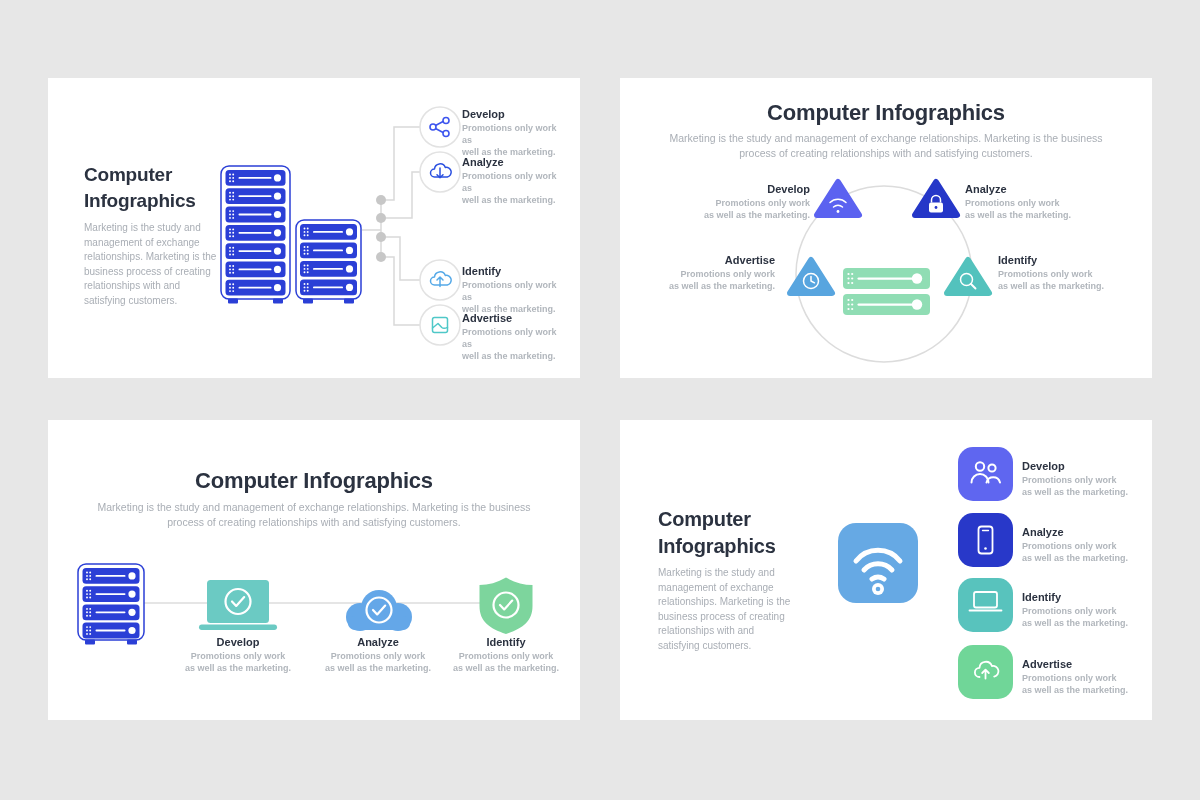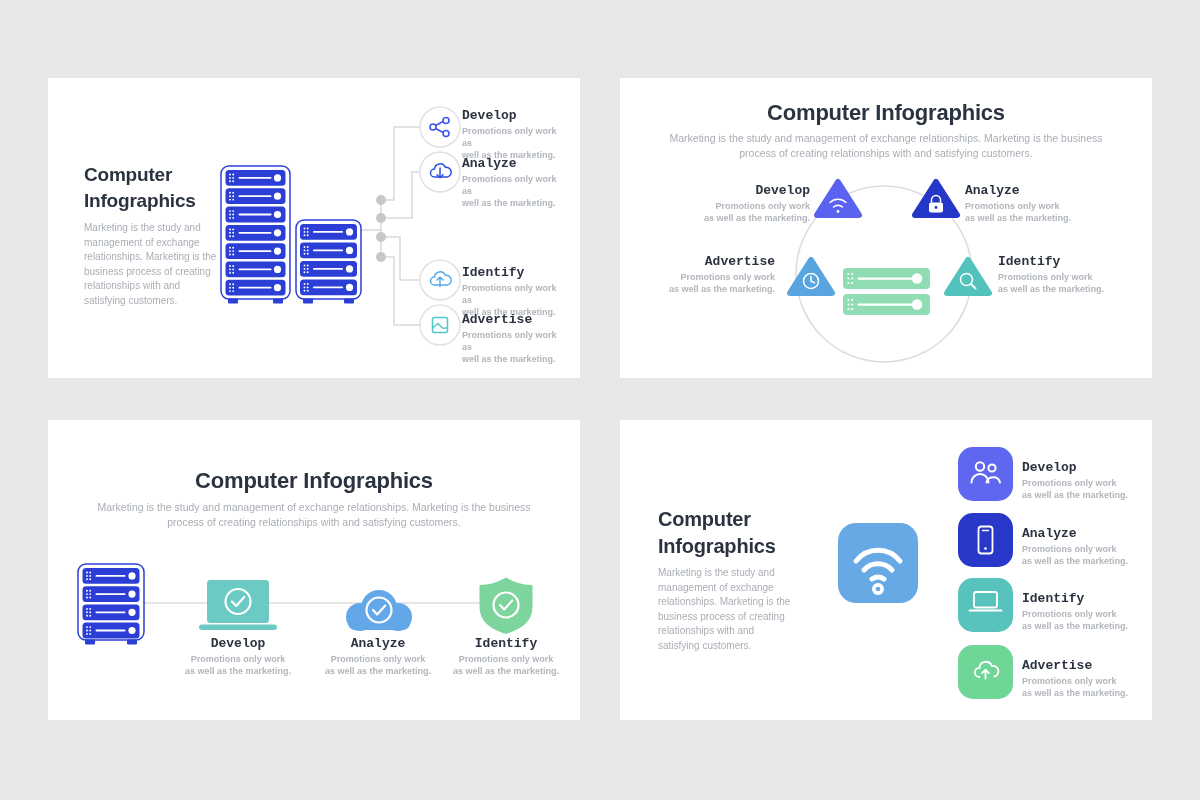--- a/index.html
+++ b/index.html
@@ -15,21 +15,21 @@
   #card-bl{left:48px;top:420px;}
   #card-br{left:620px;top:420px;}
   .card svg{position:absolute;left:0;top:0;}
 
   .h-side{position:absolute;font-weight:700;color:#2b3240;line-height:1.38;letter-spacing:-.2px;}
   .h-center{position:absolute;width:100%;text-align:center;font-weight:700;color:#2b3240;letter-spacing:-.2px;}
   .body-side{position:absolute;color:#a9aeb5;font-size:10px;line-height:1.45;white-space:pre-line;}
   .body-center{position:absolute;left:50%;transform:translateX(-50%);text-align:center;color:#a9aeb5;font-size:10.5px;line-height:1.45;white-space:pre-line;}
 
   .item{position:absolute;}
-  .item-label{font-size:13px;font-weight:700;color:#2b3240;margin-bottom:2px;font-family:Liberation Mono, monospace;}
+  .item-label{font-size:11px;font-weight:700;color:#2b3240;margin-bottom:2px;}
   .item-caption{font-size:9px;color:#b1b6bc;line-height:1.35;white-space:pre-line;font-weight:bold;}
   .ta-r{text-align:right;}
   .ta-c{text-align:center;}
 
   
   .c1-title{left:36px;top:84px;font-size:19px;width:170px;}
   .c1-body{left:36px;top:143px;width:160px;}
   .c1-i0{left:414px;top:30px;width:104px;}
   .c1-i1{left:414px;top:78px;width:104px;}
   .c1-i2{left:414px;top:187px;width:104px;}

